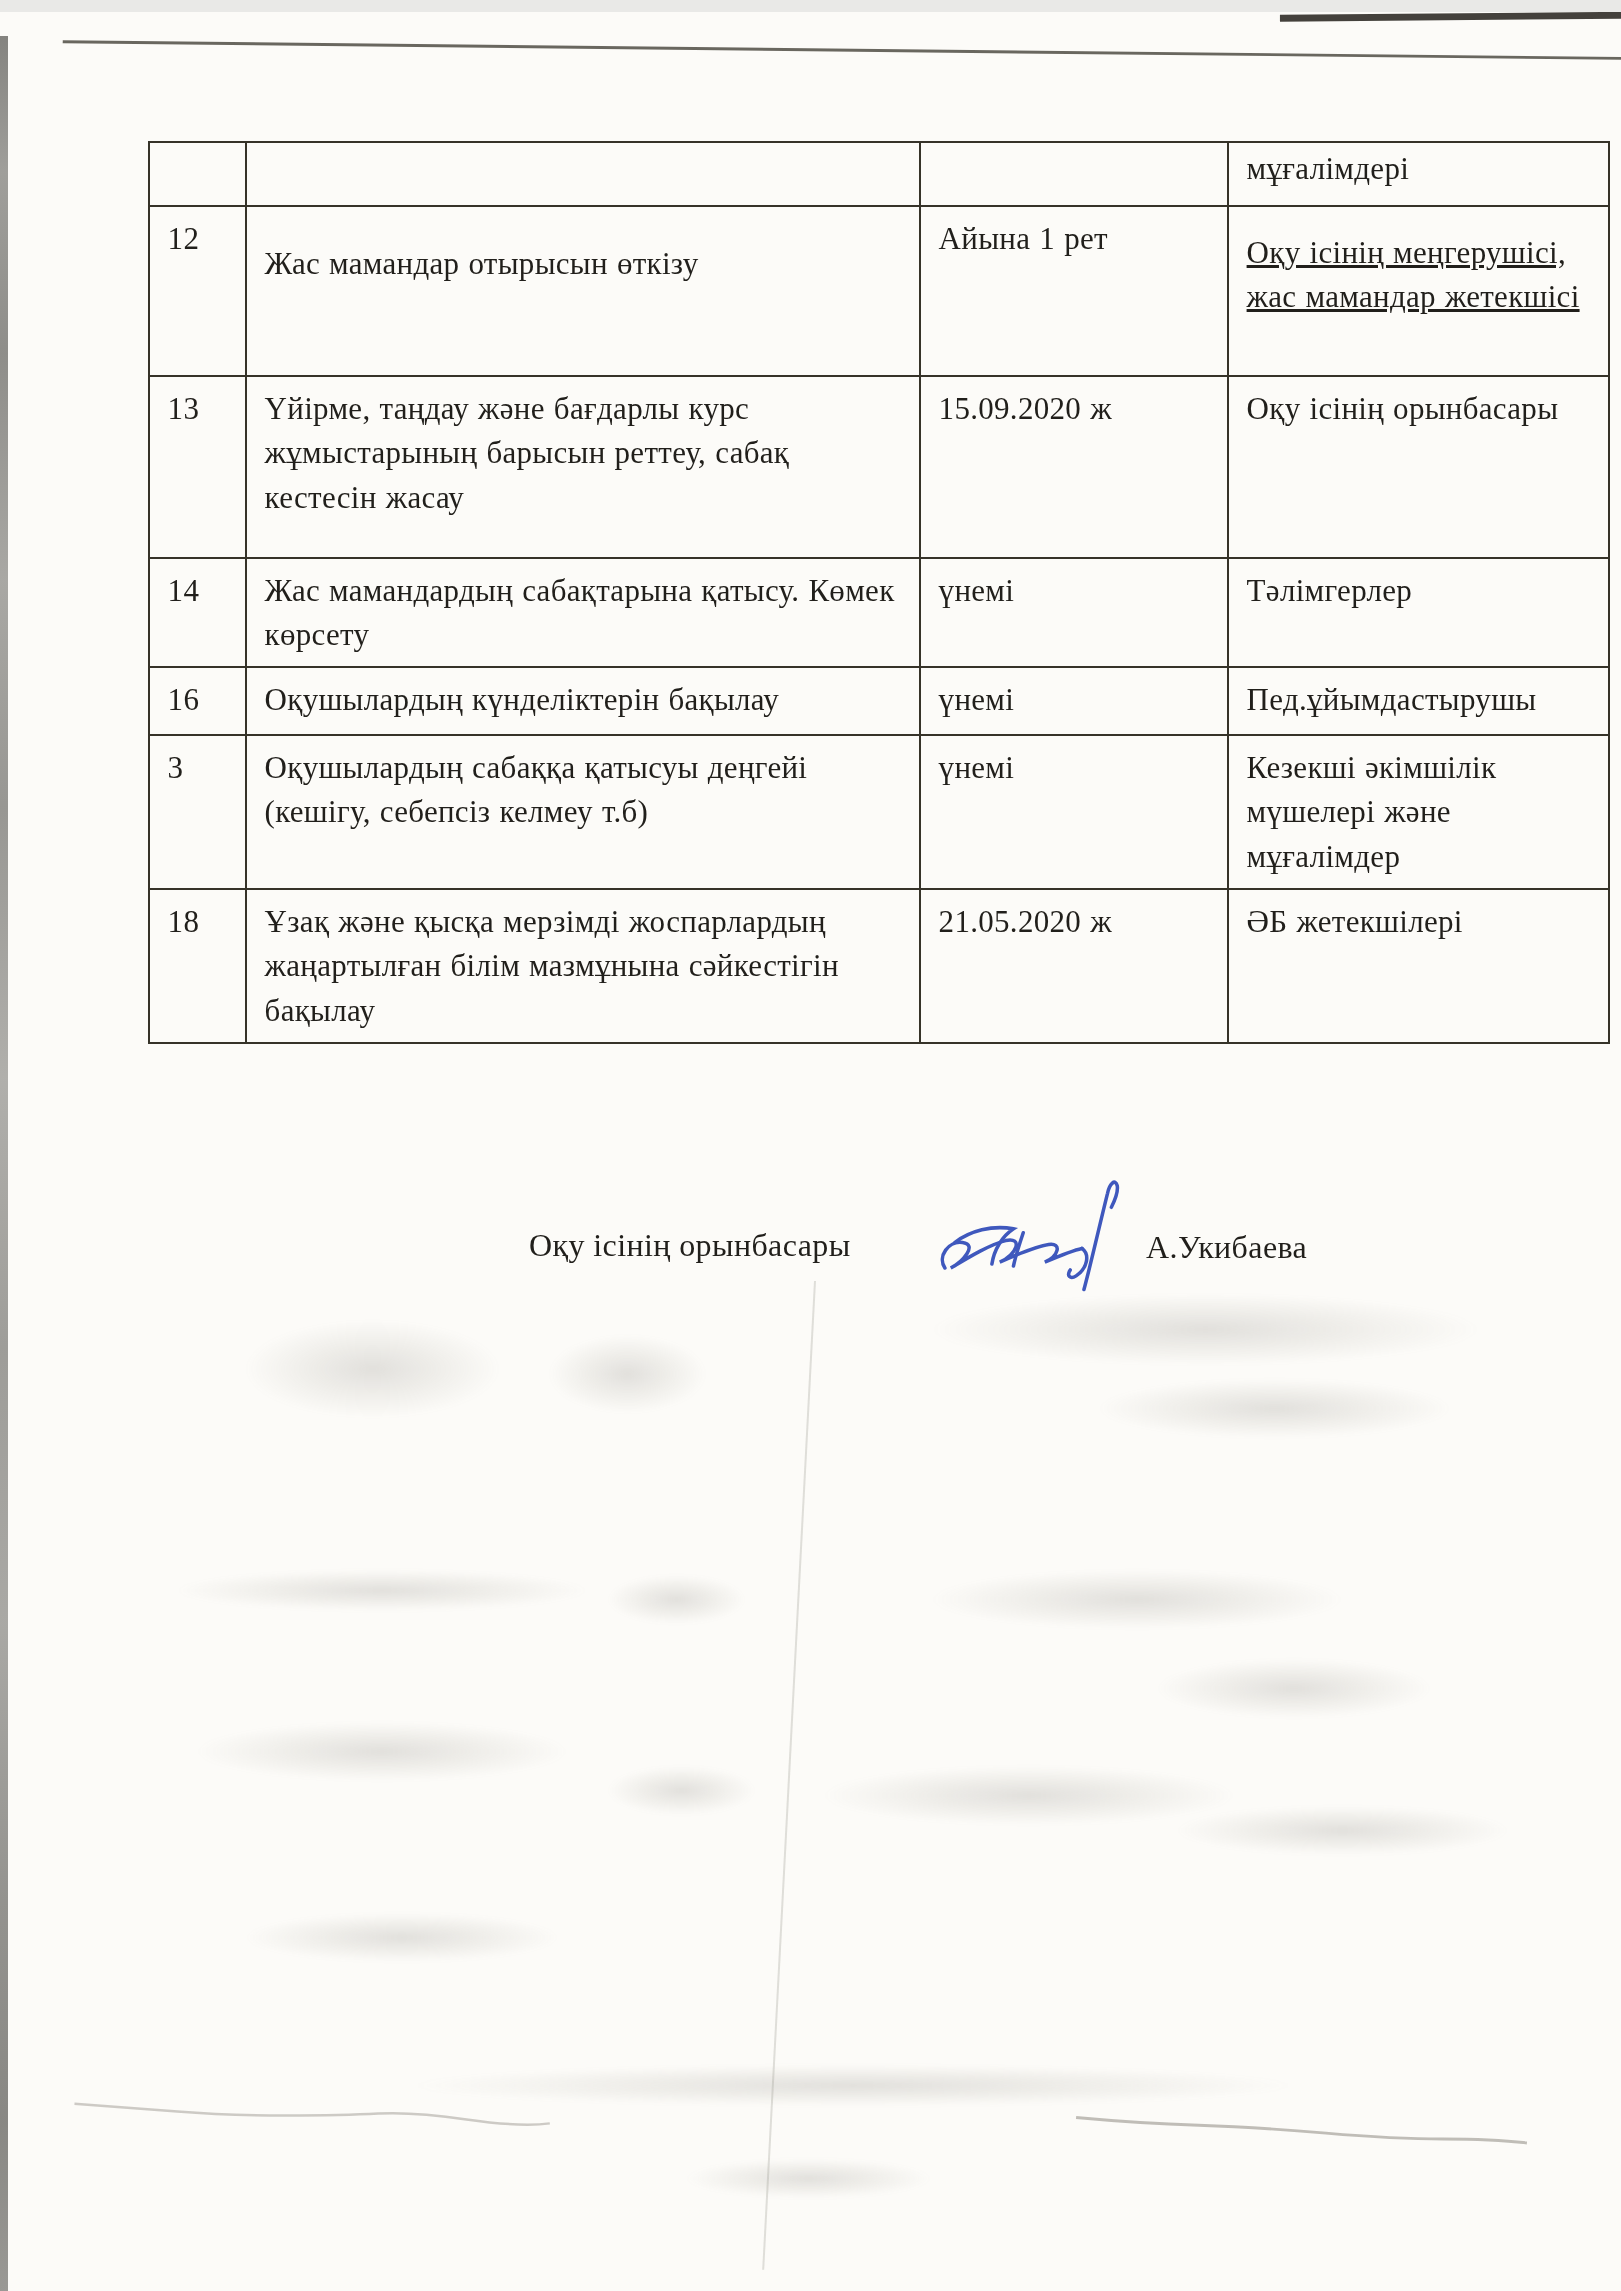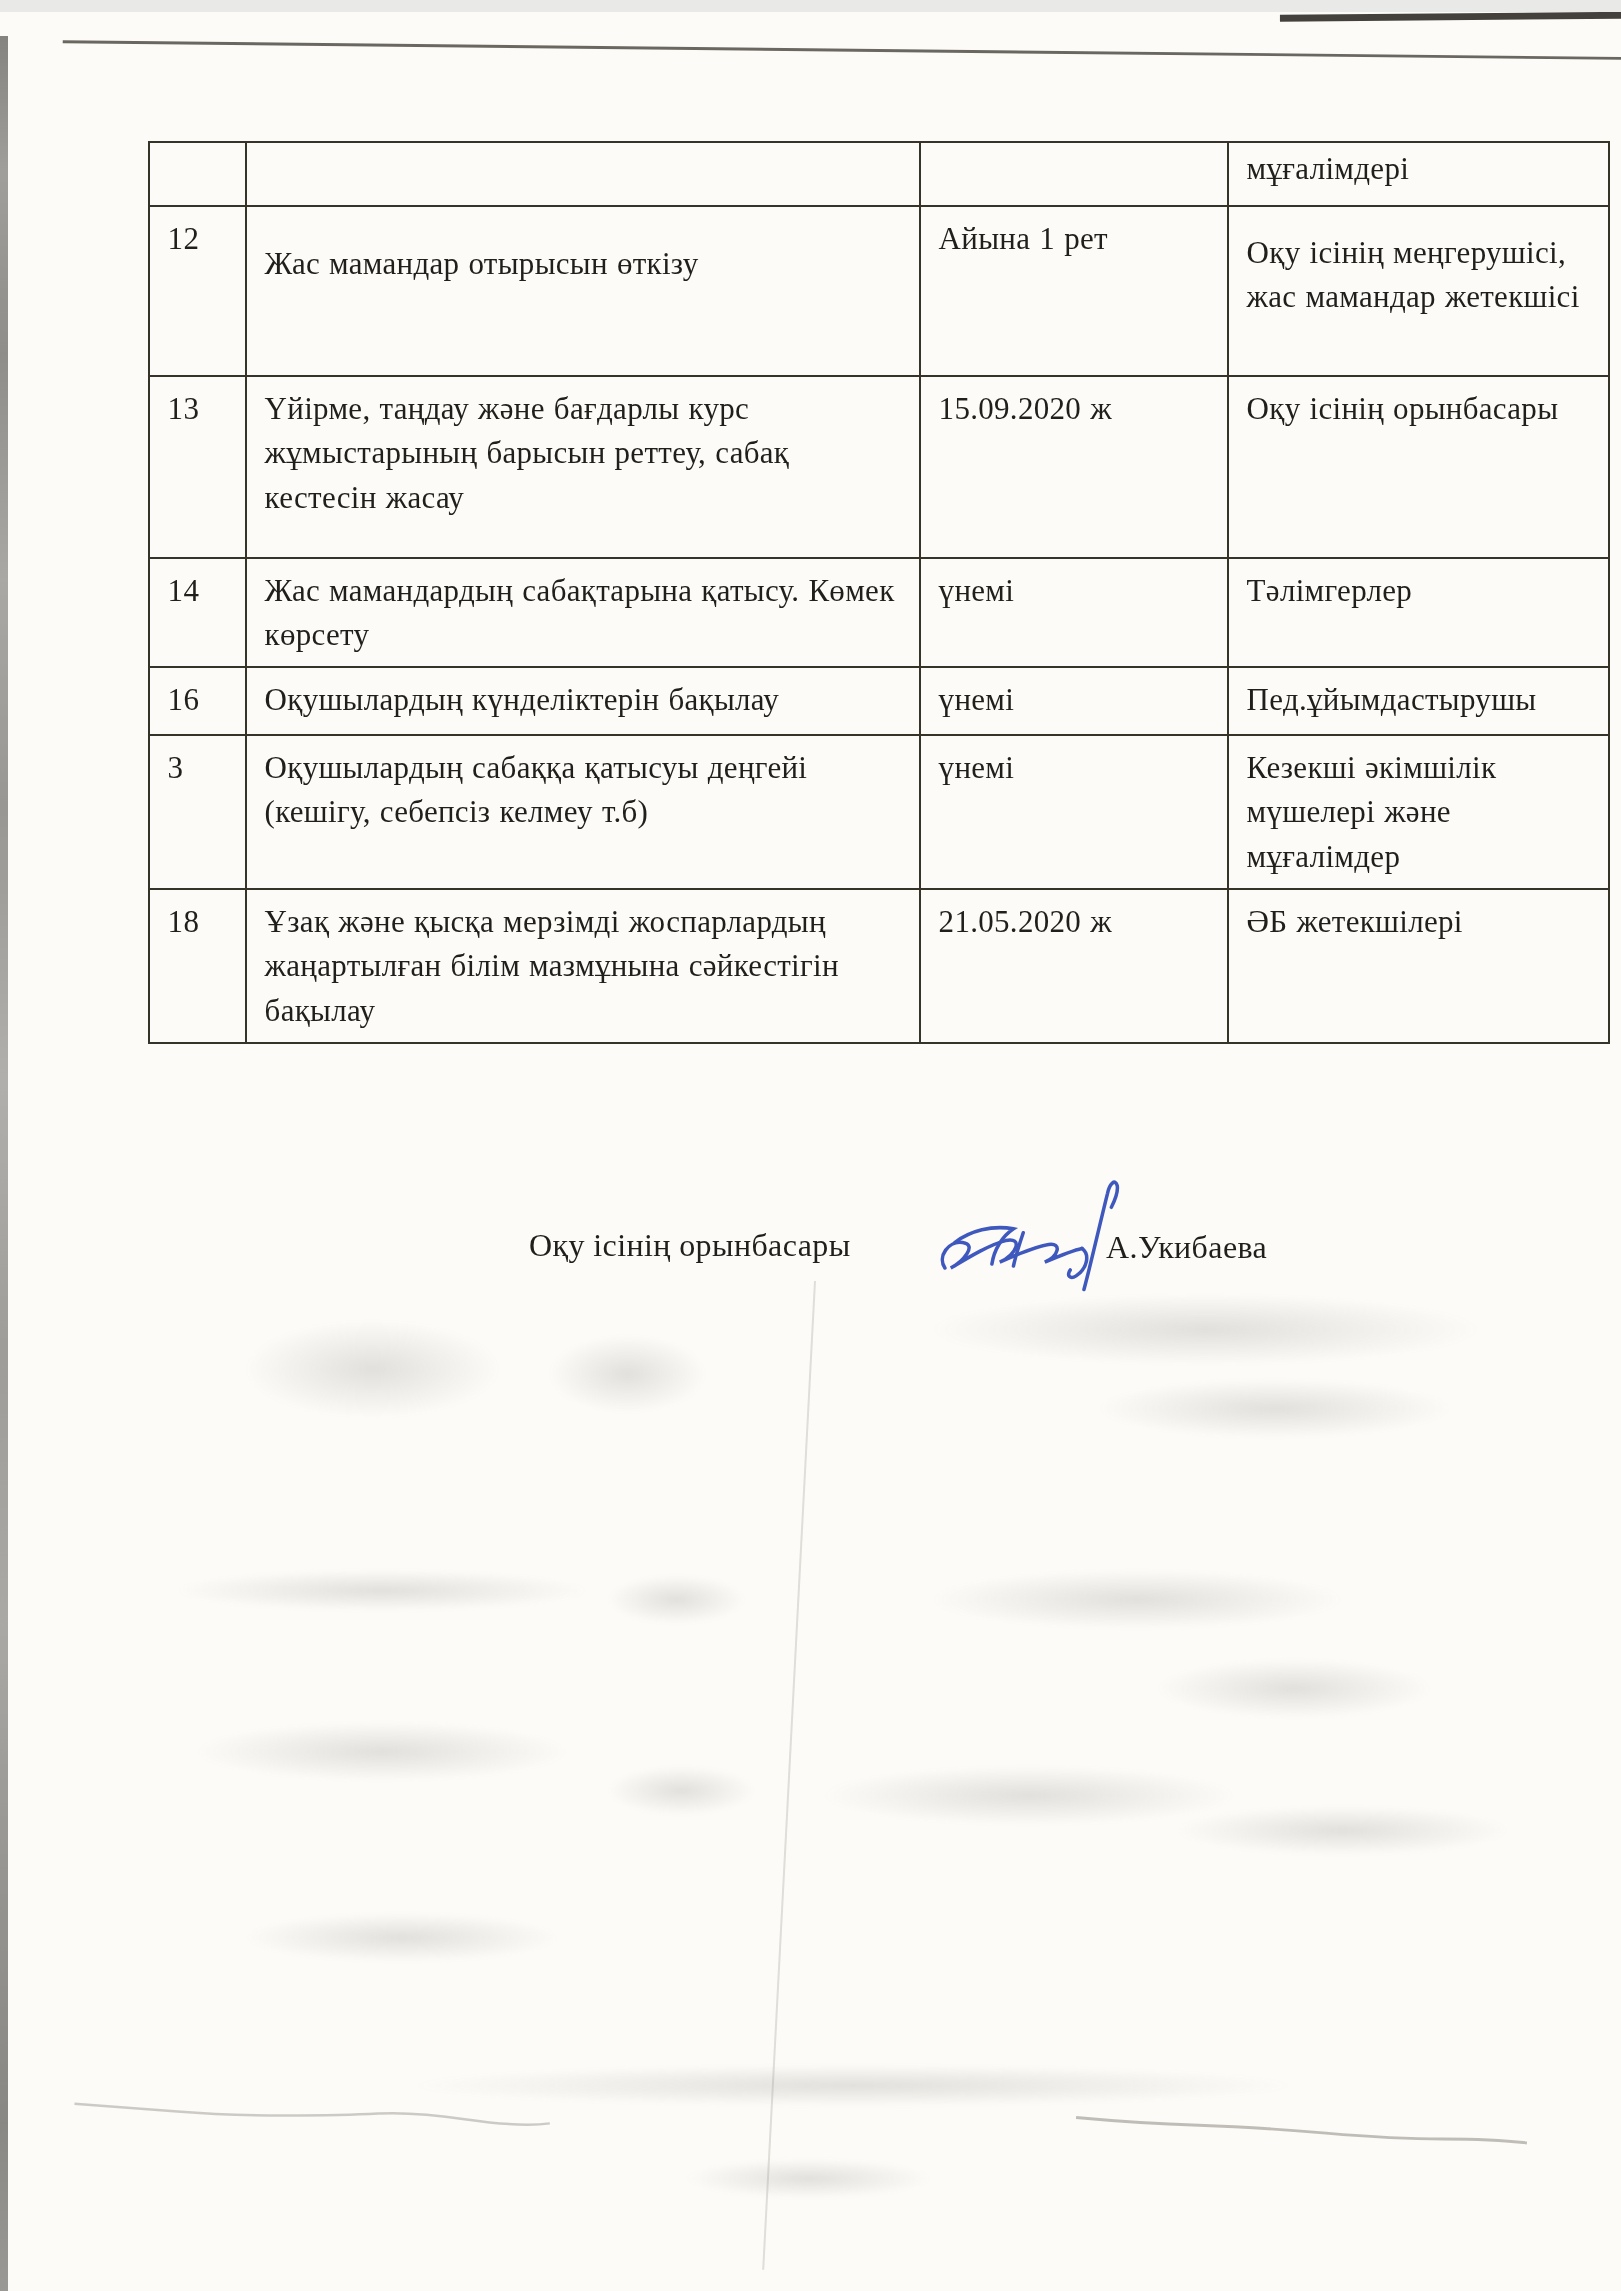--- a/index.html
+++ b/index.html
@@ -36,24 +36,24 @@
     padding:9.8px 15.7px 7.8px 17.6px;
     word-spacing:1px;
   }
   td.c-num{padding:7.8px 3.9px 3.9px 19.6px;}
   td.c-task{padding-left:19.6px;padding-right:39px;}
   td.c-date{padding-left:15.7px;}
   td.c-resp{padding-left:15.7px;padding-right:11.8px;}
   tr.carry td{padding-top:3.9px;}
   tr.pad-row td.c-task{padding-top:35px;}
   tr.pad-row td.c-date{}
-  tr.pad-row td.c-resp{padding-top:23.5px;}
+  tr.pad-row td.c-resp{padding-top:23.5px;text-decoration:underline;}
   
   .sign-label{position:absolute;left:529px;top:1215px;font-size:32px;letter-spacing:0.4px;white-space:nowrap;}
-  .sign-name{position:absolute;left:1106px;top:1217px;font-size:32px;letter-spacing:0.4px;white-space:nowrap;}
+  .sign-name{position:absolute;left:1146px;top:1217px;font-size:32px;letter-spacing:0.4px;white-space:nowrap;}
   .sign-ink{position:absolute;left:929px;top:1162px;}
   
   .gh{
     position:absolute;border-radius:50%;
     background:radial-gradient(closest-side,rgba(122,119,108,.20),rgba(122,119,108,0));
     filter:blur(2px);
   }
   .crease{
     position:absolute;left:814px;top:1269px;width:2px;height:990px;
     background:rgba(148,146,138,.28);transform:rotate(3deg);transform-origin:top left;

